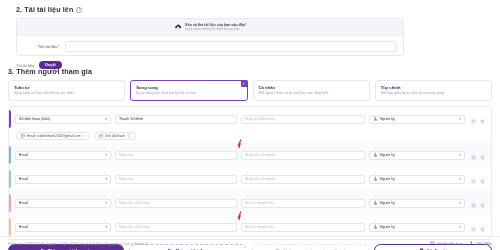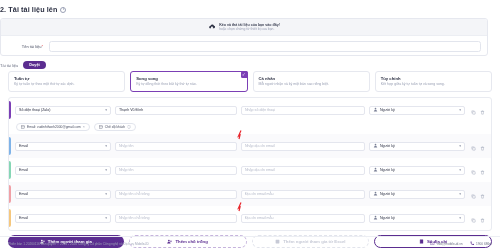--- a/index.html
+++ b/index.html
@@ -19,21 +19,21 @@
   .info-ico {
     width: 6px; height: 6px; border: .6px solid #9aa0b4; border-radius: 50%;
     font-size: 4.4px; color: #9aa0b4; display: inline-flex;
     align-items: center; justify-content: center; line-height: 1;
   }
   .card {
     border: .7px solid #e6e8ef; border-radius: 3px; background: #fff;
   }
 
   
-  #sec2 { position: absolute; left: 0; top: 5px; width: 488px; }
+  #sec2 { position: absolute; left: 16px; top: 5px; width: 388px; }
   .upload-card { margin-top: 4px; height: 38px; position: relative; overflow: hidden; }
   .dropzone {
     height: 17px; background: #f4f5f8; border-bottom: .7px solid #eceef3;
     display: flex; align-items: center; justify-content: center; gap: 3px;
   }
   .cloud-ico { width: 8px; height: 8px; color: #2b2f42; }
   .dz-text { line-height: 1.25; }
   .dz-t1 { font-size: 3.6px; color: #3a3f52; font-weight: bold; }
   .dz-t2 { font-size: 3.4px; color: #9aa0b4; }
   .docname-row {
@@ -155,20 +155,23 @@
       </div>
     </div>
 
     <div class="tag-row">
       <span class="tag-lbl">Tải tài liệu</span>
       <span class="tag-pill">Duyệt</span>
     </div>
   </div>
 
   <div id="sec3">
+    <div class="sec-title">
+      <span>3. Thêm người tham gia</span>
+    </div>
 
     <div class="mode-row" id="modes">
         <div class="mode-card">
           <div class="mode-t">Tuần tự</div>
           <div class="mode-d">Ký tự tuần tự theo một thứ tự xác định.</div>
         </div>
         <div class="mode-card active">
           <div class="mode-t">Song song</div>
           <div class="mode-d">Ký tự đồng thời theo bất kỳ thứ tự nào.</div>
           <span class="check-badge">✓</span>

